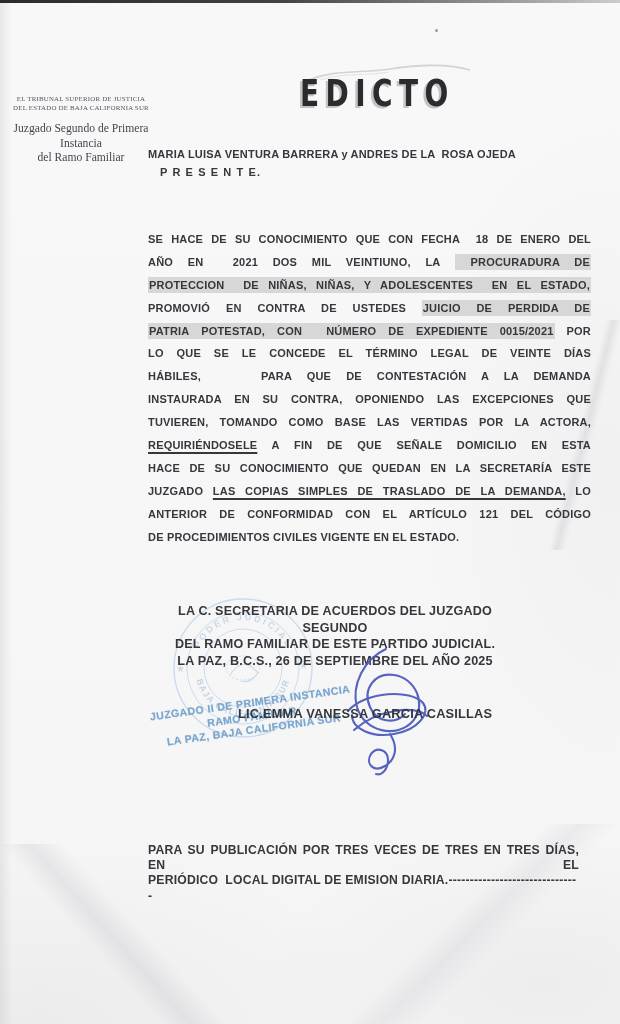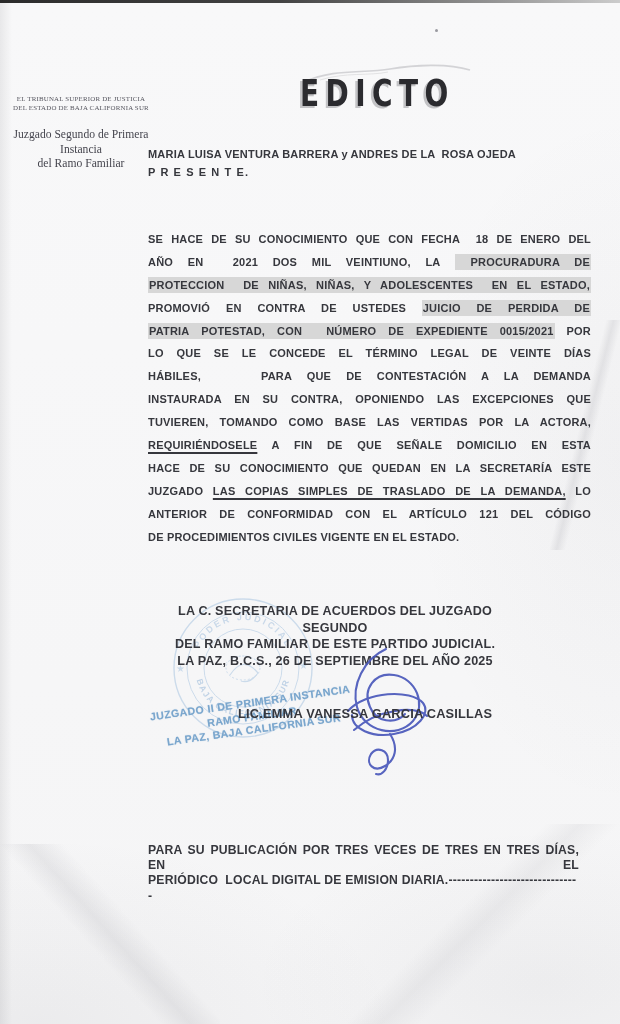--- a/index.html
+++ b/index.html
@@ -22,33 +22,33 @@
     background:linear-gradient(48deg,transparent 42%,rgba(140,140,148,.14) 50%,transparent 59%);}
   .crease.bottom-right{right:0;bottom:0;width:300px;height:200px;
     background:linear-gradient(135deg,transparent 45%,rgba(140,140,148,.10) 52%,transparent 60%);}
   .speck{position:absolute;left:435px;top:29px;width:3px;height:3px;background:#9a9aa0;border-radius:50%;}
 
   
   .letterhead{position:absolute;left:10px;top:95px;width:142px;text-align:center;}
   .lh-small{font-family:"Liberation Serif",serif;font-size:6.9px;line-height:8.6px;
     color:#55555e;letter-spacing:.2px;}
   .lh-court{font-family:"Liberation Serif",serif;font-size:11.6px;line-height:14.6px;
-    color:#45454e;margin-top:16px;}
+    color:#45454e;margin-top:10px;}
 
   
   .title{position:absolute;left:300px;top:72px;font-family:"DejaVu Sans",sans-serif;
     font-size:35px;font-weight:bold;letter-spacing:8px;color:#2b2b2f;white-space:nowrap;
     transform:scale(.80,1.06);transform-origin:0 0;
     text-shadow:-3px 2px 0 rgba(130,130,135,.45);}
   .title-crease{position:absolute;left:300px;top:58px;}
 
   
   .addressee{position:absolute;left:148px;top:146px;font-weight:bold;font-size:11px;
     line-height:17.5px;letter-spacing:.2px;}
-  .addressee .salutation{letter-spacing:1.1px;}
+  .addressee .salutation{letter-spacing:1.1px;margin-left:12px;}
 
   
   .body-par{position:absolute;left:148px;top:228px;width:443px;font-weight:bold;
     font-size:11px;letter-spacing:.2px;}
   .bline{height:22.9px;line-height:22.9px;text-align:justify;text-align-last:justify;white-space:normal;}
   .bline.nojust{text-align:left;text-align-last:left;}
   .hl{background:#d7d7d7;padding:2px 1px;}
   .ul{text-decoration:underline;text-decoration-thickness:1.5px;text-underline-offset:2.5px;}
 
   

